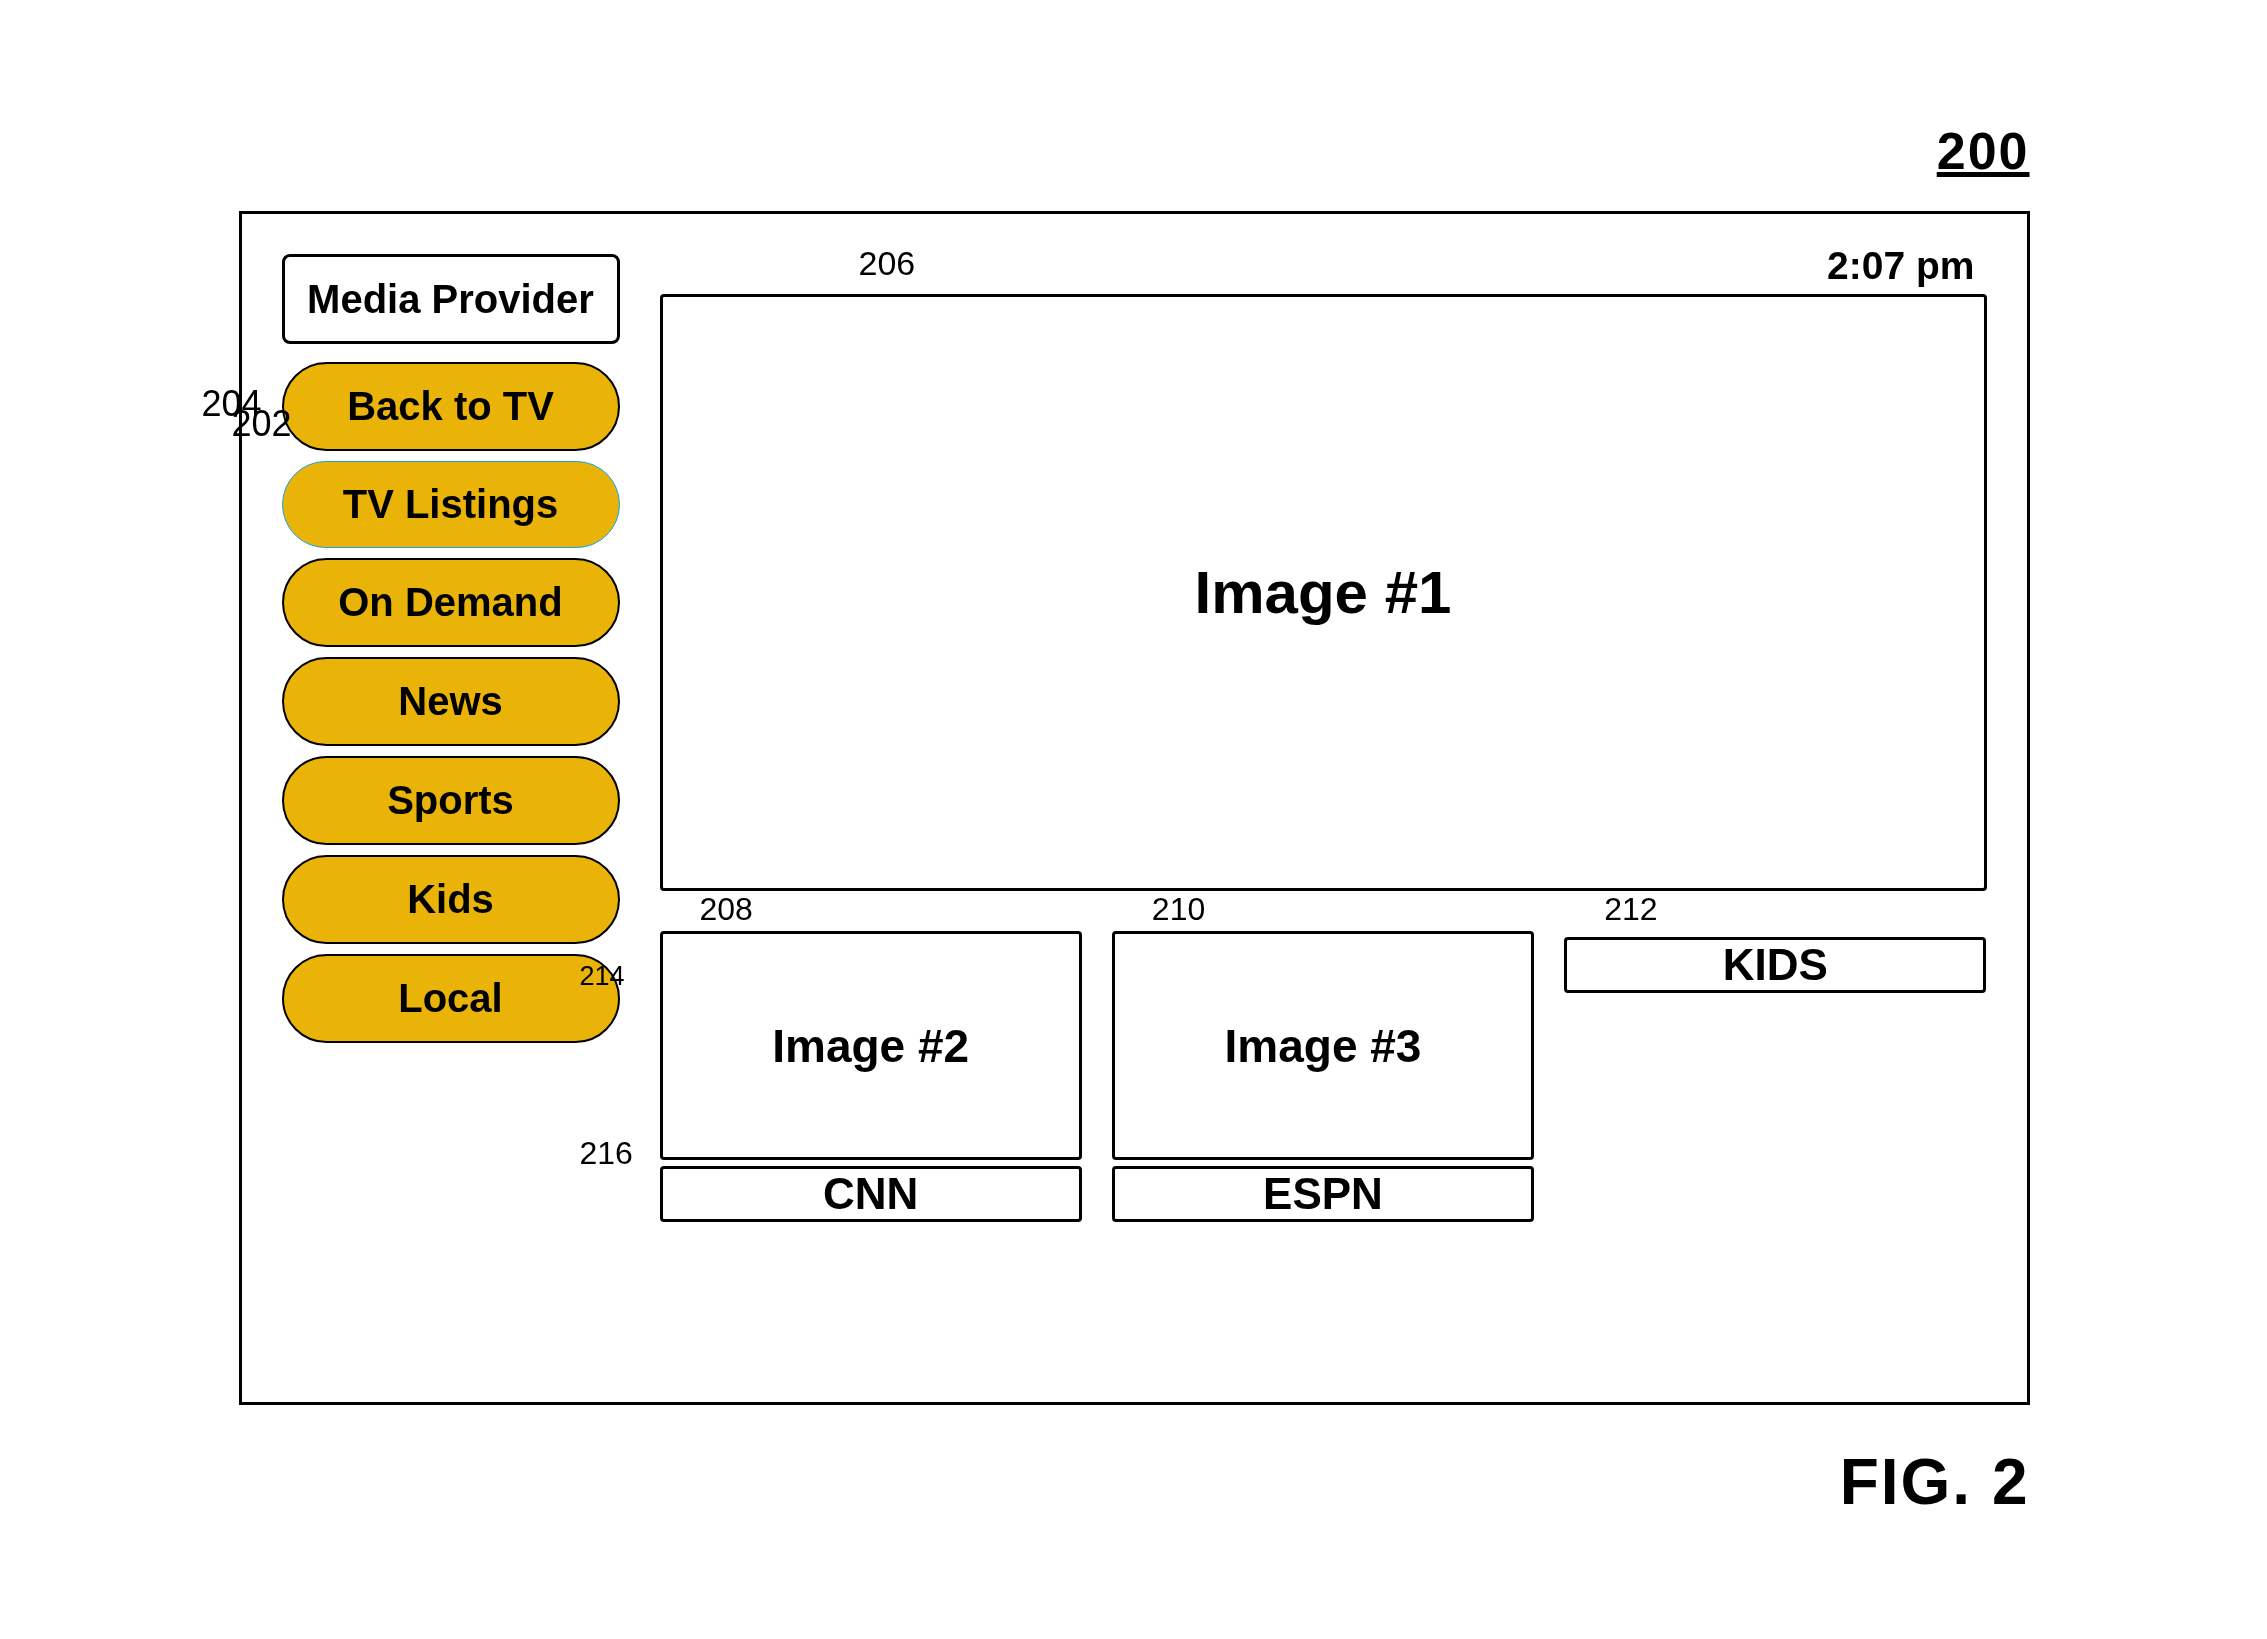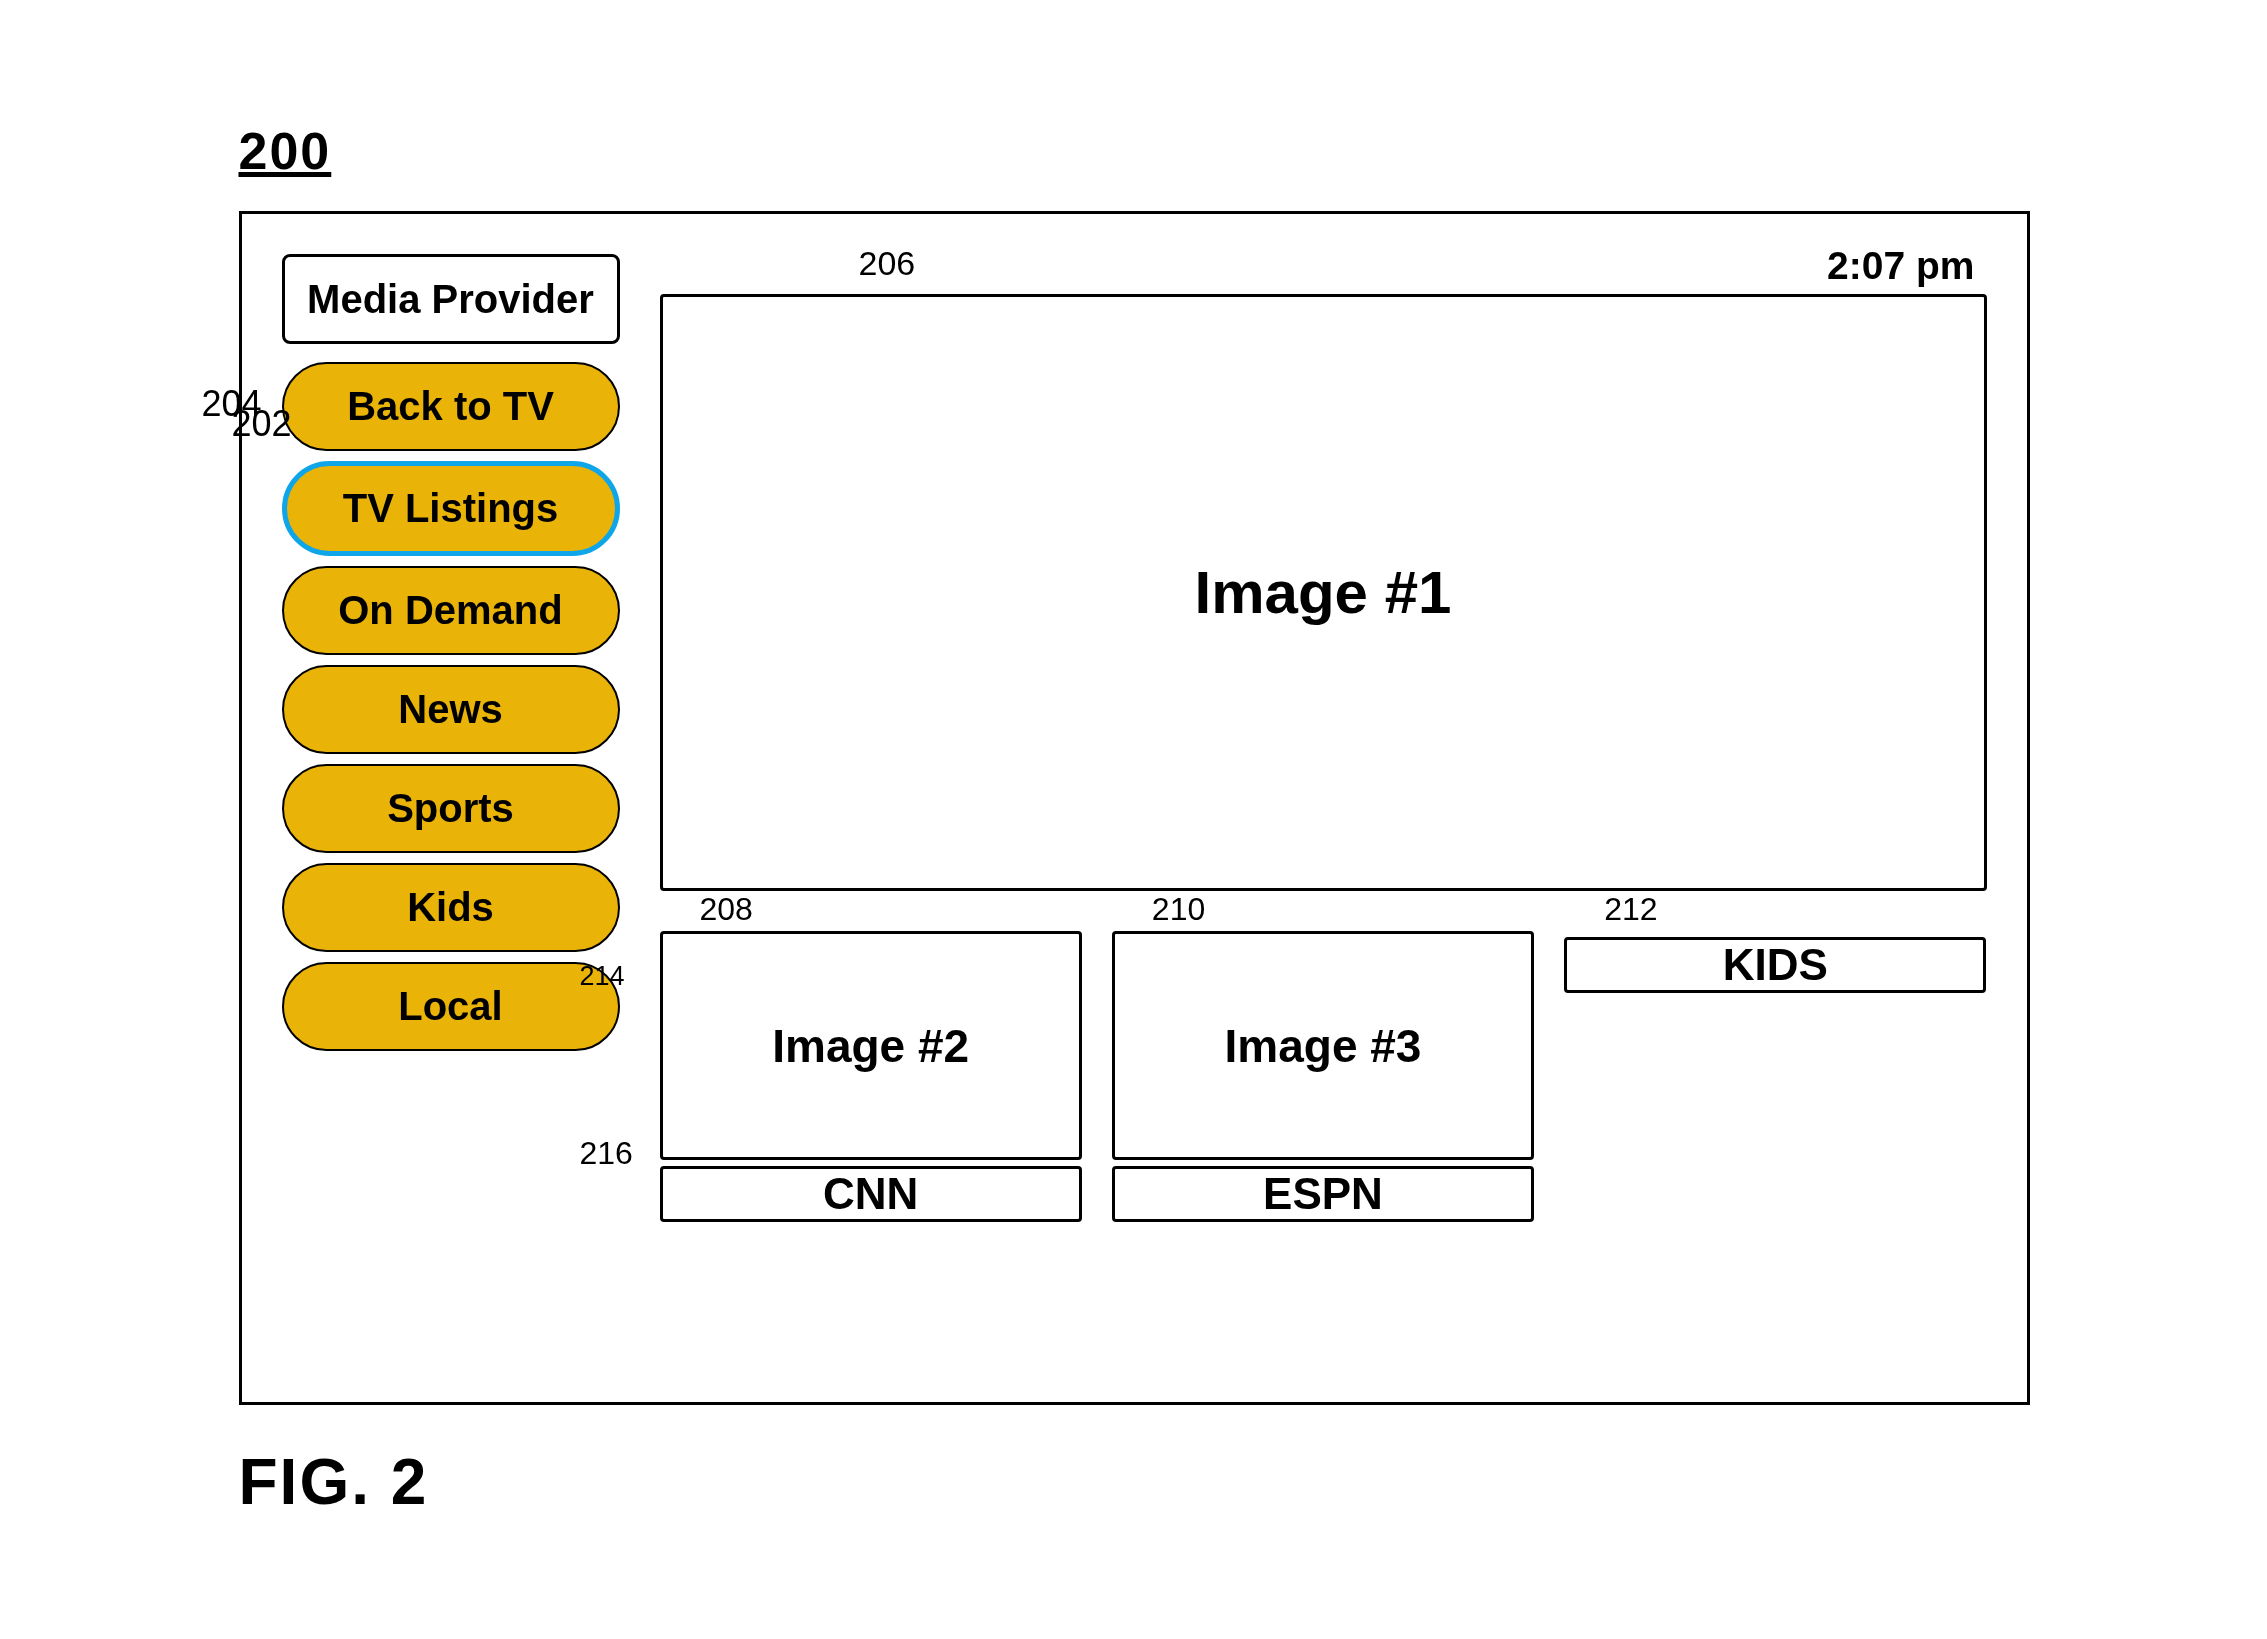--- a/index.html
+++ b/index.html
@@ -10,21 +10,21 @@
       height: 1640px;
       display: flex;
       flex-direction: column;
       align-items: center;
       justify-content: center;
     }
 
     .outer-wrapper {
       display: flex;
       flex-direction: column;
-      align-items: flex-start;
+      align-items: flex-end;
       gap: 30px;
     }
 
     .diagram-label-top {
       font-size: 52px;
       font-weight: bold;
       text-decoration: underline;
       letter-spacing: 2px;
     }
 
@@ -76,21 +76,21 @@
       text-align: center;
       font-size: 40px;
       font-weight: bold;
       background: #eab308;
       width: 100%;
       margin-bottom: 10px;
       cursor: pointer;
     }
 
     .nav-btn.active {
-      border: 5px solid #0ea5e9;
+      border: 1px solid #0ea5e9;
       font-weight: bold;
     }
 
     
     .content-area {
       flex: 1;
       display: flex;
       flex-direction: column;
       gap: 30px;
       position: relative;

